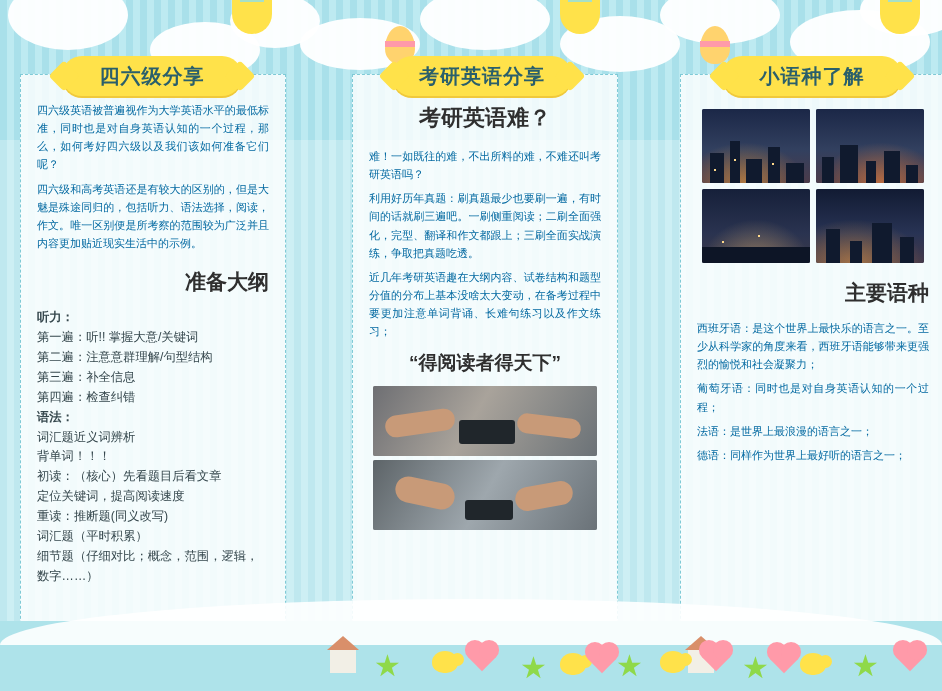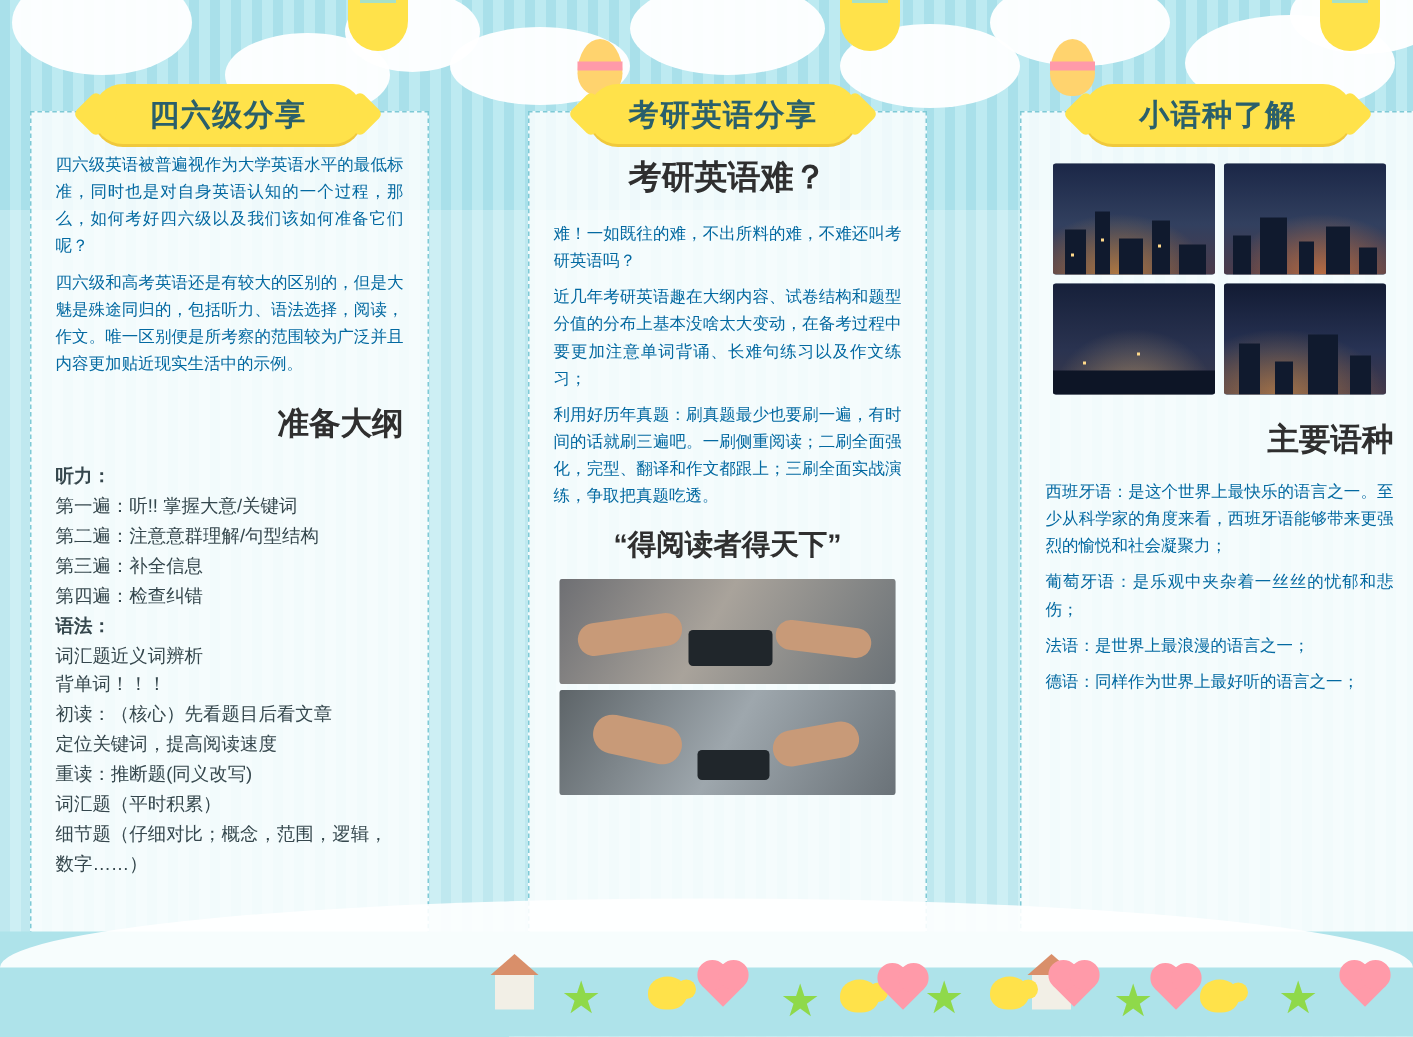--- a/index.html
+++ b/index.html
@@ -173,22 +173,22 @@
     <p class="line">重读：推断题(同义改写)</p>
     <p class="line">词汇题（平时积累）</p>
     <p class="line">细节题（仔细对比；概念，范围，逻辑，数字……）</p>
 
   </div>
 </div>
 
 <div class="panel" id="panel2">
   <div class="ptitle">考研英语难？</div>
   <p class="para">难！一如既往的难，不出所料的难，不难还叫考研英语吗？</p>
+  <p class="para">利用好历年真题：刷真题最少也要刷一遍，有时间的话就刷三遍吧。一刷侧重阅读；二刷全面强化，完型、翻译和作文都跟上；三刷全面实战演练，争取把真题吃透。</p>
   <p class="para">近几年考研英语趣在大纲内容、试卷结构和题型分值的分布上基本没啥太大变动，在备考过程中要更加注意单词背诵、长难句练习以及作文练习；</p>
-  <p class="para">利用好历年真题：刷真题最少也要刷一遍，有时间的话就刷三遍吧。一刷侧重阅读；二刷全面强化，完型、翻译和作文都跟上；三刷全面实战演练，争取把真题吃透。</p>
   <div class="quote">“得阅读者得天下”</div>
 
   <div class="photo p2img hands">
     <div class="t"></div>
     <div class="arm" style="left:12px;top:26px;width:70px;height:22px;transform:rotate(-8deg);"></div>
     <div class="arm" style="right:16px;top:30px;width:64px;height:20px;transform:rotate(7deg);"></div>
     <div class="dev" style="left:86px;top:34px;width:56px;height:24px;"></div>
   </div>
   <div class="photo p2img hands">
     <div class="t" style="background:linear-gradient(120deg,#5d6468,#9ea7ad 50%,#6a7278);"></div>
@@ -233,21 +233,21 @@
       <div class="glow" style="background:radial-gradient(ellipse at 35% 100%,rgba(255,170,70,.5),rgba(255,120,40,0) 70%);"></div>
       <div class="b" style="left:10px;width:14px;height:34px;"></div>
       <div class="b" style="left:34px;width:12px;height:22px;"></div>
       <div class="b" style="left:56px;width:20px;height:40px;"></div>
       <div class="b" style="left:84px;width:14px;height:26px;"></div>
     </div>
   </div>
 
   <div class="ptitle2">主要语种</div>
   <p class="para">西班牙语：是这个世界上最快乐的语言之一。至少从科学家的角度来看，西班牙语能够带来更强烈的愉悦和社会凝聚力；</p>
-  <p class="para">葡萄牙语：是乐观中夹杂着一丝丝的忧郁和悲伤；</p>
+  <p class="para">葡萄牙语：同时也是对自身英语认知的一个过程；</p>
   <p class="para">法语：是世界上最浪漫的语言之一；</p>
   <p class="para">德语：同样作为世界上最好听的语言之一；</p>
 </div>
 
 <div class="grass"></div>
 <div class="grass-white"></div>
 
 <div class="house" style="left:330px;bottom:18px;"></div>
 <div class="house" style="left:688px;bottom:18px;"></div>
 

